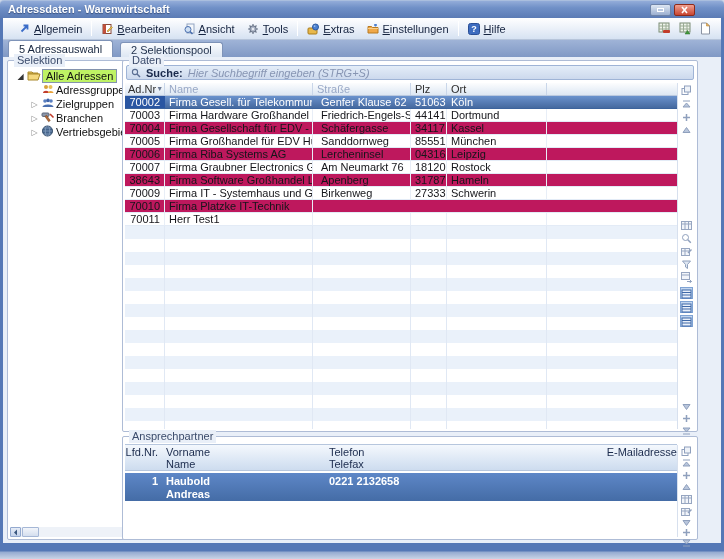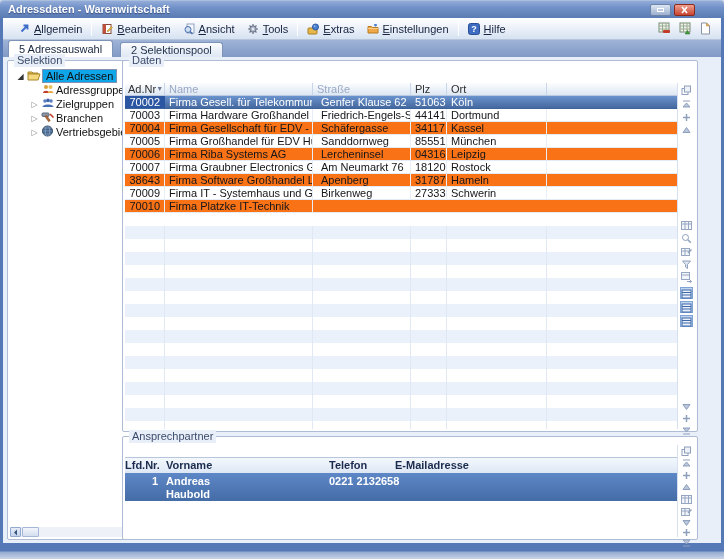--- a/index.html
+++ b/index.html
@@ -47,21 +47,21 @@
   .gb-label { position:absolute; top:-7px; left:6px; background:#e9eff8; padding:0 3px;
     color:#3b4b6b; line-height:13px; white-space:nowrap; z-index:3; }
 
   
   #gb-selektion { left:4px; top:3px; width:129px; height:480px; }
   .tree { padding-top:8px; }
   .trow { height:14px; display:flex; align-items:center; white-space:nowrap; color:#111; }
   .trow .exp { width:13px; text-align:center; font-size:8px; color:#8a8a8a; flex:none; }
   .trow .exp.open { color:#333; }
   .trow .ticon { width:15px; flex:none; }
-  .root-label { border:1px solid #8493ad; background:#0ea5e9; padding:0 3px; line-height:12px; }
+  .root-label { border:1px solid #8493ad; background:#bef264; padding:0 3px; line-height:12px; }
   .ind1 { padding-left:6px; } .ind2 { padding-left:20px; }
   .hscroll { position:absolute; left:2px; right:2px; bottom:2px; height:10px; background:#eef2f8; }
   .hs-btn { position:absolute; top:0; width:11px; height:10px;
     background:linear-gradient(180deg,#e6ecf6,#c3d2ea); border:1px solid #93a9cf; border-radius:1px; }
   .hs-btn svg { display:block; margin:1px auto 0; }
   .hs-left { left:0; } .hs-right { right:0; }
   .hs-thumb { position:absolute; left:12px; top:0; width:17px; height:10px;
     background:linear-gradient(180deg,#f2f5fa,#d4deee); border:1px solid #a5b7d6; border-radius:1px; }
 
   
@@ -78,21 +78,21 @@
   .w0 { width:40px; display:flex; justify-content:space-between; padding:0 2px 0 3px; }
   .w1 { width:148px; padding-left:4px; color:#98a8c6; }
   .w2 { width:98px;  padding-left:4px; color:#98a8c6; }
   .w3 { width:36px;  padding-left:4px; }
   .w4 { width:100px; padding-left:4px; }
   .wf { flex:1 1 auto; border-right:none; }
   .sort-arrow { font-size:7px; color:#6b7a94; line-height:12px; }
 
   .drows { position:absolute; left:2px; top:35px; right:20px; }
   .drow { display:flex; height:13px; border-bottom:1px solid #e3ebf6; background:#fff; }
-  .drow.alt { background:#f97316;align-items:flex-end; }
+  .drow.alt { background:#be185d;align-items:flex-end; }
   .dc { border-right:1px solid #e8eef7; line-height:12px; white-space:nowrap; overflow:hidden; color:#15151a; flex:none; }
   .dc.n { text-align:right; padding-right:4px; }
   .dc.c0 { width:40px; } .dc.c1 { width:148px; padding-left:4px; } .dc.c2 { width:98px; padding-left:8px; }
   .dc.c3 { width:36px; padding-left:4px; } .dc.c4 { width:100px; padding-left:4px; }
   .dc.cf { flex:1 1 auto; border-right:none; }
   .drow.selrow { background:linear-gradient(180deg,#6a92cd,#45699f); border-bottom-color:#3c639c; }
   .drow.selrow .dc { color:#fff; border-right-color:transparent; }
   .drow.selrow .dc.selcell { background:#2a56a2; box-shadow:inset 0 0 0 1px #1b avoid; }
   .drow.selrow .dc.selcell { background:#2a56a2;text-align:right; }
 
@@ -103,28 +103,28 @@
   .dstrip, .astrip { position:absolute; right:2px; width:18px; background:#ffffff; border-left:1px solid #d7e0ee; }
   .dstrip { top:22px; bottom:2px; }
   .astrip { top:8px; bottom:2px; }
   .si { position:absolute; left:3px; width:11px; height:11px; }
   .si svg { display:block; }
   .si.selbg { background:#c3d6ef; border:1px solid #7fa3d4; width:13px; height:12px; left:2px; }
   .si.selbg svg { margin:1px 0 0 0; }
 
   
   #gb-anspr { left:119px; top:379px; width:576px; height:104px; }
-  .ahead { position:absolute; left:2px; top:20px; right:20px; height:27px;
+  .ahead { position:absolute; left:2px; top:7px; right:20px; height:27px;
     background:linear-gradient(180deg,#f4f8fd,#cddcef); border-top:1px solid #b6c6dd; border-bottom:1px solid #b6c6dd;
-    display:flex; font-weight:bold; color:#1b2b4d; padding-top:1px; }
+    display:flex; font-weight:normal; color:#1b2b4d; padding-top:1px; }
   .ac { line-height:12px; white-space:nowrap; flex:none; }
   .a0 { width:36px; text-align:right; padding-right:3px; }
   .a1 { width:168px; padding-left:5px; }
   .a2 { width:66px; }
-  .a3 { flex:1 1 auto; }
+  .a3 { flex:1 1 auto;text-align:right; }
   .arow { position:absolute; left:2px; top:36px; right:20px; height:28px;
     background:linear-gradient(180deg,#5e87c7,#446ca6); color:#fff; font-weight:bold; display:flex; padding-top:2px; }
   .arow .ac { line-height:13px; }
 </style>
 </head>
 <body>
 
 <div class="titlebar">
   <span class="title-text">Adressdaten - Warenwirtschaft</span>
   <span class="win-btn btn-restore">
@@ -289,20 +289,28 @@
           <svg width="5" height="7" viewBox="0 0 5 7">
             <path d="M1 0.5 L4 3.5 L1 6.5 Z" fill="#39567e"></path>
           </svg>
         </span>
     </div>
   </div>
 
   <div class="gb" id="gb-daten">
     <span class="gb-label">Daten</span>
 
+    <div class="search">
+      <svg width="10" height="10" viewBox="0 0 10 10">
+          <circle cx="4" cy="4" r="2.6" fill="none" stroke="#5a6e92" stroke-width="1.1"></circle>
+          <line x1="6" y1="6" x2="9" y2="9" stroke="#5a6e92" stroke-width="1.4"></line>
+        </svg>
+      <span class="search-label">Suche:</span>
+      <span class="search-ph">Hier Suchbegriff eingeben (STRG+S)</span>
+    </div>
 
     <div class="dhead">
       <div class="hc w0">
         <span>Ad.Nr</span>
         <span class="sort-arrow">▼</span>
       </div>
       <div class="hc w1">Name</div>
       <div class="hc w2">Straße</div>
       <div class="hc w3">Plz</div>
       <div class="hc w4">Ort</div>
@@ -375,20 +383,28 @@
         <div class="dc cf"></div>
       </div>
       <div class="drow alt">
         <div class="dc c0 n">70010</div>
         <div class="dc c1">Firma Platzke IT-Technik</div>
         <div class="dc c2"></div>
         <div class="dc c3"></div>
         <div class="dc c4"></div>
         <div class="dc cf"></div>
       </div>
+      <div class="drow">
+        <div class="dc c0 n">70011</div>
+        <div class="dc c1">Herr Test1</div>
+        <div class="dc c2"></div>
+        <div class="dc c3"></div>
+        <div class="dc c4"></div>
+        <div class="dc cf"></div>
+      </div>
     </div>
 
     <div class="dfill">
       <span class="vln" style="left:39px"></span>
       <span class="vln" style="left:187px"></span>
       <span class="vln" style="left:285px"></span>
       <span class="vln" style="left:321px"></span>
       <span class="vln" style="left:421px"></span>
     </div>
 
@@ -503,22 +519,22 @@
       <div class="ac a3">
         <div>E-Mailadresse</div>
       </div>
     </div>
 
     <div class="arow">
       <div class="ac a0">
         <div>1</div>
       </div>
       <div class="ac a1">
+        <div>Haubold</div>
         <div>Andreas</div>
-        <div>Haubold</div>
       </div>
       <div class="ac a2">
         <div>0221 2132658</div>
         <div></div>
       </div>
       <div class="ac a3">
         <div></div>
       </div>
     </div>
 

